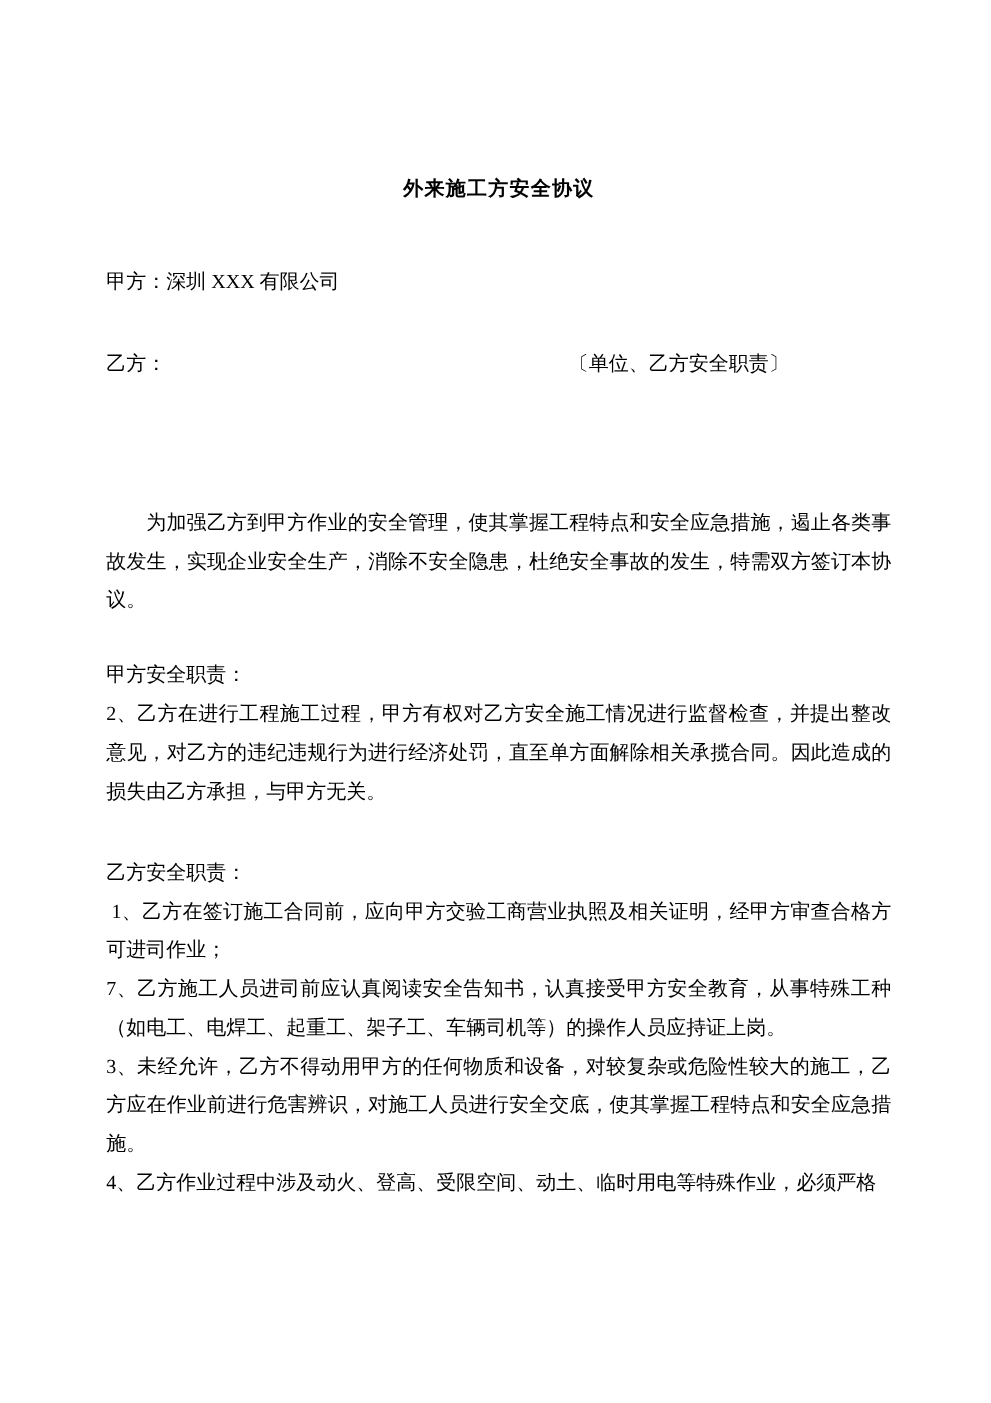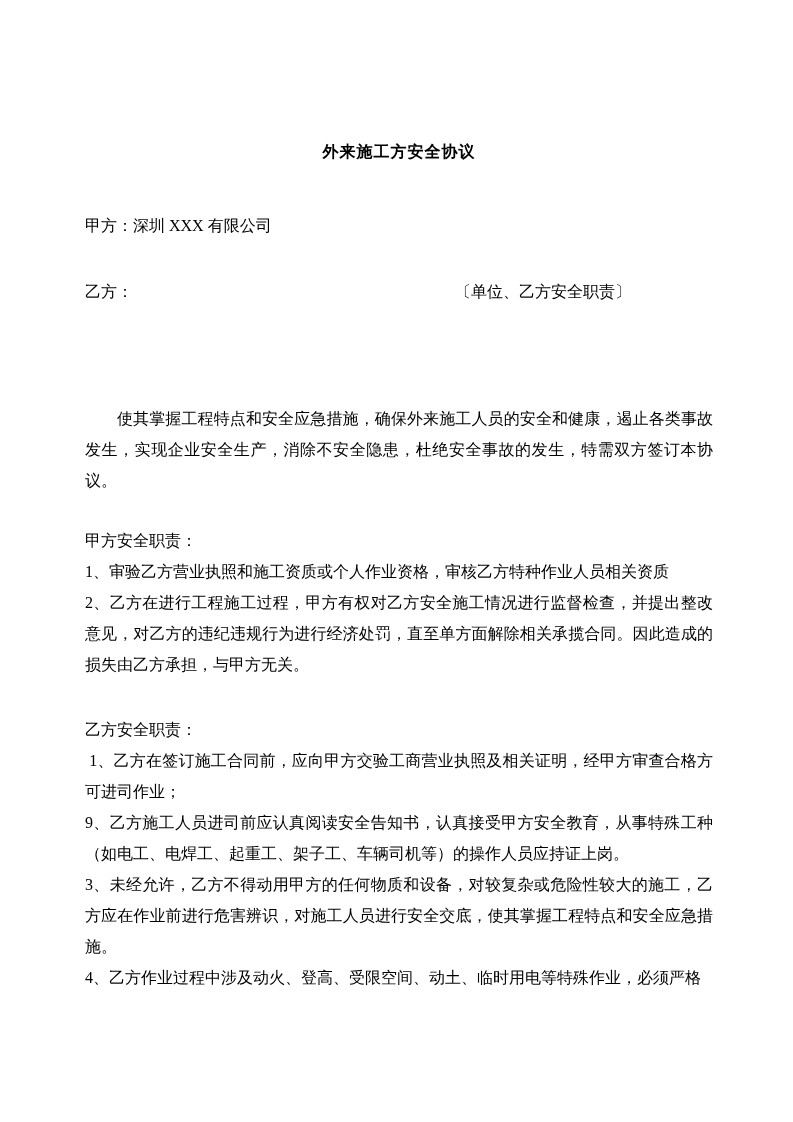--- a/index.html
+++ b/index.html
@@ -69,30 +69,29 @@
 
     <div class="bodytext party-a-line">
       <span>甲方：深圳 XXX 有限公司</span>
     </div>
 
     <div class="bodytext party-b-line">
       <span>乙方：</span>
       <span class="party-b-note">〔单位、乙方安全职责〕</span>
     </div>
 
-    <p class="bodytext intro-para">使其掌握工程特点和安全应急措施，确保外来施工人员的安全和健康，遏止各类事故发生，实现企业安全生产，消除不安全隐患，杜绝安全事故的发生，特需双方签订本协议。</p>
+    <p class="bodytext intro-para">为加强乙方到甲方作业的安全管理，使其掌握工程特点和安全应急措施，遏止各类事故发生，实现企业安全生产，消除不安全隐患，杜绝安全事故的发生，特需双方签订本协议。</p>
 
     <div>
       <div class="bodytext section-a-heading">甲方安全职责：</div>
-      <p class="bodytext duty-item">1、审验乙方营业执照和施工资质或个人作业资格，审核乙方特种作业人员相关资质</p>
       <p class="bodytext duty-item">2、乙方在进行工程施工过程，甲方有权对乙方安全施工情况进行监督检查，并提出整改意见，对乙方的违纪违规行为进行经济处罚，直至单方面解除相关承揽合同。因此造成的损失由乙方承担，与甲方无关。</p>
     </div>
 
     <div>
       <div class="bodytext section-b-heading">乙方安全职责：</div>
       <p class="bodytext duty-item">&nbsp;1、乙方在签订施工合同前，应向甲方交验工商营业执照及相关证明，经甲方审查合格方可进司作业；</p>
-      <p class="bodytext duty-item">9、乙方施工人员进司前应认真阅读安全告知书，认真接受甲方安全教育，从事特殊工种（如电工、电焊工、起重工、架子工、车辆司机等）的操作人员应持证上岗。</p>
+      <p class="bodytext duty-item">7、乙方施工人员进司前应认真阅读安全告知书，认真接受甲方安全教育，从事特殊工种（如电工、电焊工、起重工、架子工、车辆司机等）的操作人员应持证上岗。</p>
       <p class="bodytext duty-item">3、未经允许，乙方不得动用甲方的任何物质和设备，对较复杂或危险性较大的施工，乙方应在作业前进行危害辨识，对施工人员进行安全交底，使其掌握工程特点和安全应急措施。</p>
       <p class="bodytext duty-item">4、乙方作业过程中涉及动火、登高、受限空间、动土、临时用电等特殊作业，必须严格</p>
     </div>
 
   </div>
 </div>
 
 </body></html>

